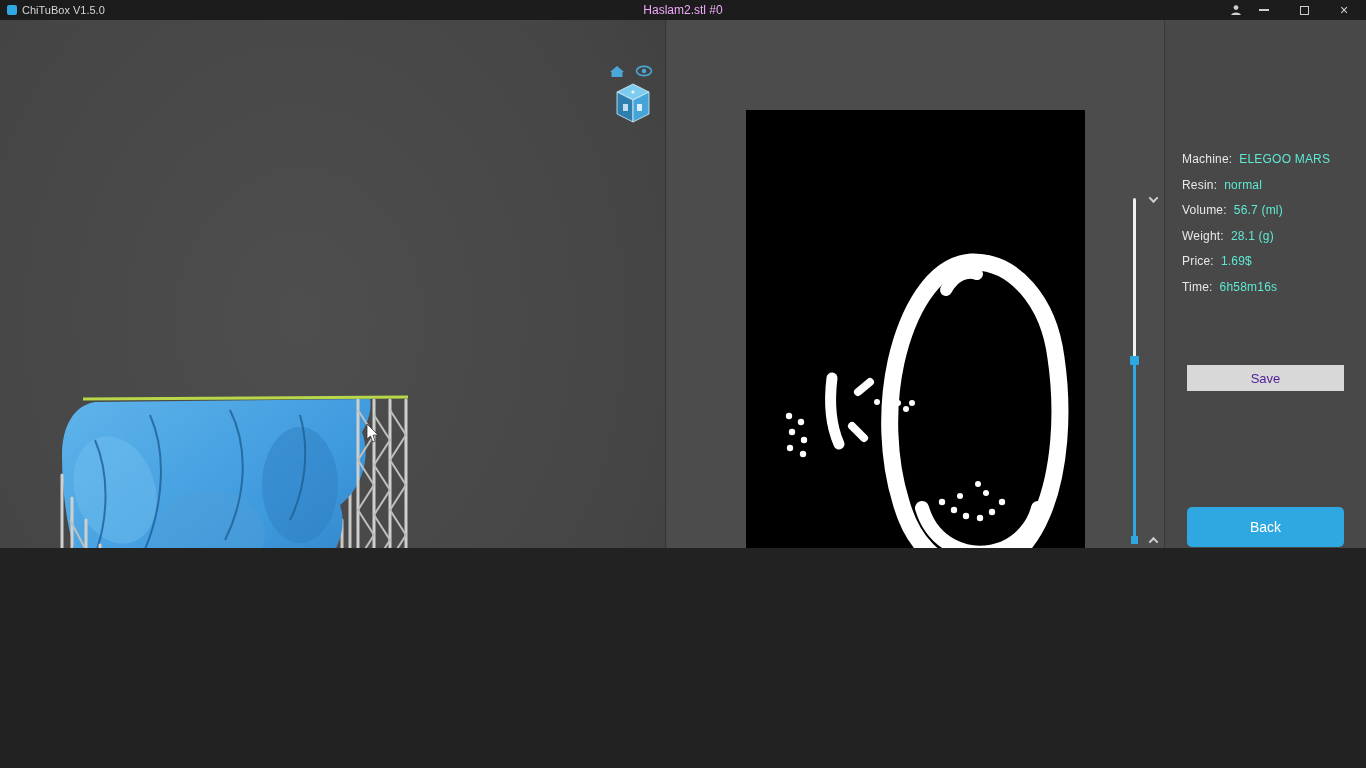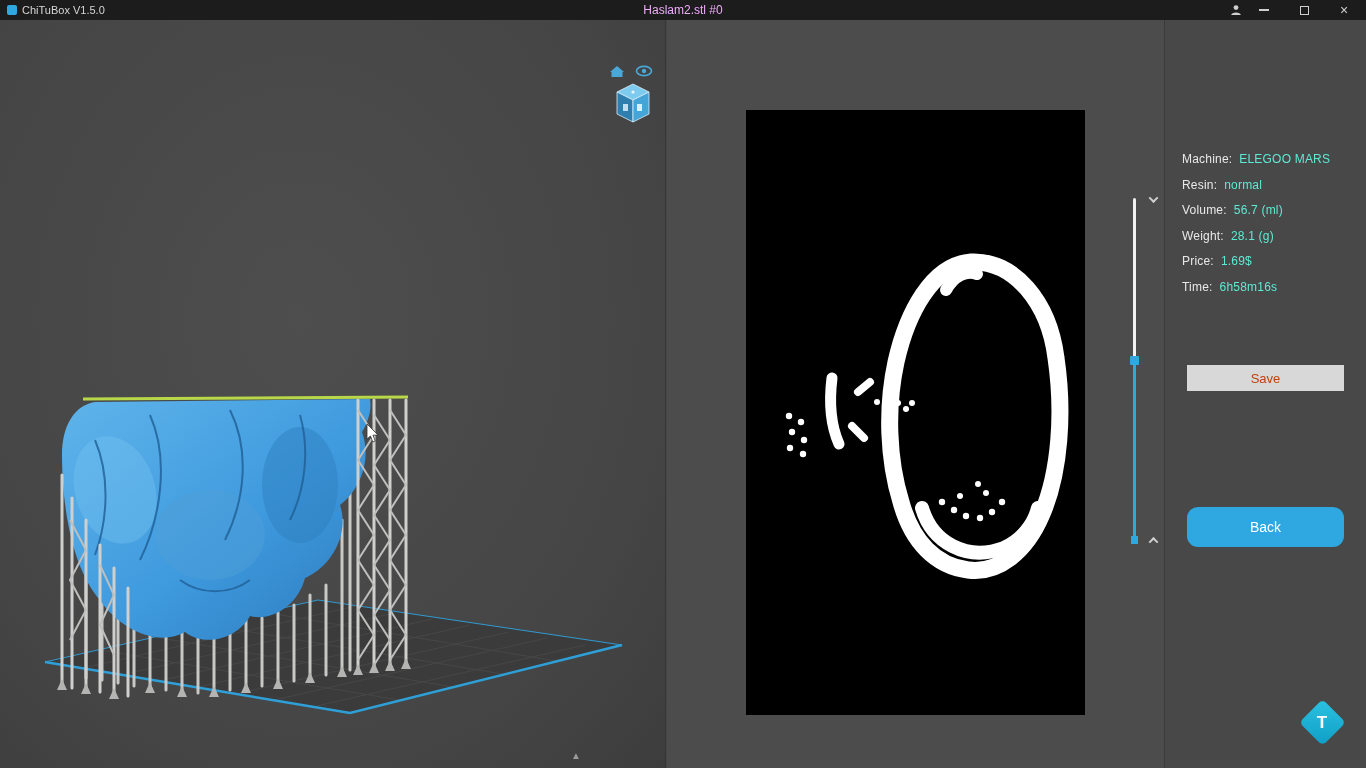--- a/index.html
+++ b/index.html
@@ -1,18 +1,18 @@
 <!DOCTYPE html>
 <html><head>
 <meta charset="utf-8">
 <style>
   * { margin:0; padding:0; box-sizing:border-box; }
   html,body { background:#222; }
   .window {
-    position:relative; width:1366px; height:768px; overflow:hidden;
+    position:relative; width:1366px; height:548px; overflow:hidden;
     font-family:"Liberation Sans", sans-serif; background:#474747;
   }
 
   
   .titlebar { position:absolute; top:0; left:0; right:0; height:20px; background:#1c1c1c; color:#cfcfcf; z-index:50; }
   .app-logo { position:absolute; left:7px; top:5px; width:10px; height:10px; background:#2fa7e0; border-radius:2px; }
   .app-title { position:absolute; left:22px; top:4px; font-size:11px; color:#d6d6d6; }
   .doc-title { position:absolute; left:0; right:0; top:3px; text-align:center; font-size:12px; color:#f0abfc; }
   .tb-btn { position:absolute; top:0; width:24px; height:20px; display:flex; align-items:center; justify-content:center; cursor:default; color:#cfcfcf; }
   .tb-user { right:118px; }
@@ -48,24 +48,24 @@
   .chev.up { transform:rotate(-135deg) translate(-1px,-1px); }
   .chev-down-btn { left:478px; top:171px; }
   .chev-up-btn { left:478px; top:512px; }
   .expand-arrow { position:absolute; left:-96px; top:730px; font-size:10px; color:#9a9a9a; cursor:pointer; }
 
   
   .info-block { position:absolute; left:17px; top:127px; font-size:12px; letter-spacing:0.2px; }
   .info-row { height:25.5px; line-height:25.5px; white-space:nowrap; }
   .info-label { color:#e8e8e8; margin-right:7px;text-align:center; }
   .info-value { color:#5eead4; }
-  .save-btn { position:absolute; left:22px; top:345px; width:157px; height:26px; background:#d8d8d8; color:#c2410c;
+  .save-btn { position:absolute; left:22px; top:345px; width:157px; height:26px; background:#d8d8d8; color:#4c1d95;
     border:none; border-radius:0; font-size:13px; font-family:"Liberation Sans",sans-serif; cursor:pointer; }
   .back-btn { position:absolute; left:22px; top:487px; width:157px; height:40px; background:#2fa7e0; color:#ffffff;
-    border:none; border-radius:11px; font-size:14px; font-family:"Liberation Sans",sans-serif; cursor:pointer; }
+    border:none; border-radius:5px; font-size:14px; font-family:"Liberation Sans",sans-serif; cursor:pointer; }
   .logo-diamond { position:absolute; left:141px; top:686px; width:33px; height:33px;
     background:linear-gradient(135deg,#2cc2e2 0%,#0f9ec6 100%); transform:rotate(45deg); border-radius:5px;
     display:flex; align-items:center; justify-content:center; }
   .logo-diamond span { transform:rotate(-45deg); color:#ffffff; font-weight:bold; font-size:17px; }
 </style>
 </head>
 <body>
 
 <div class="window">
 

